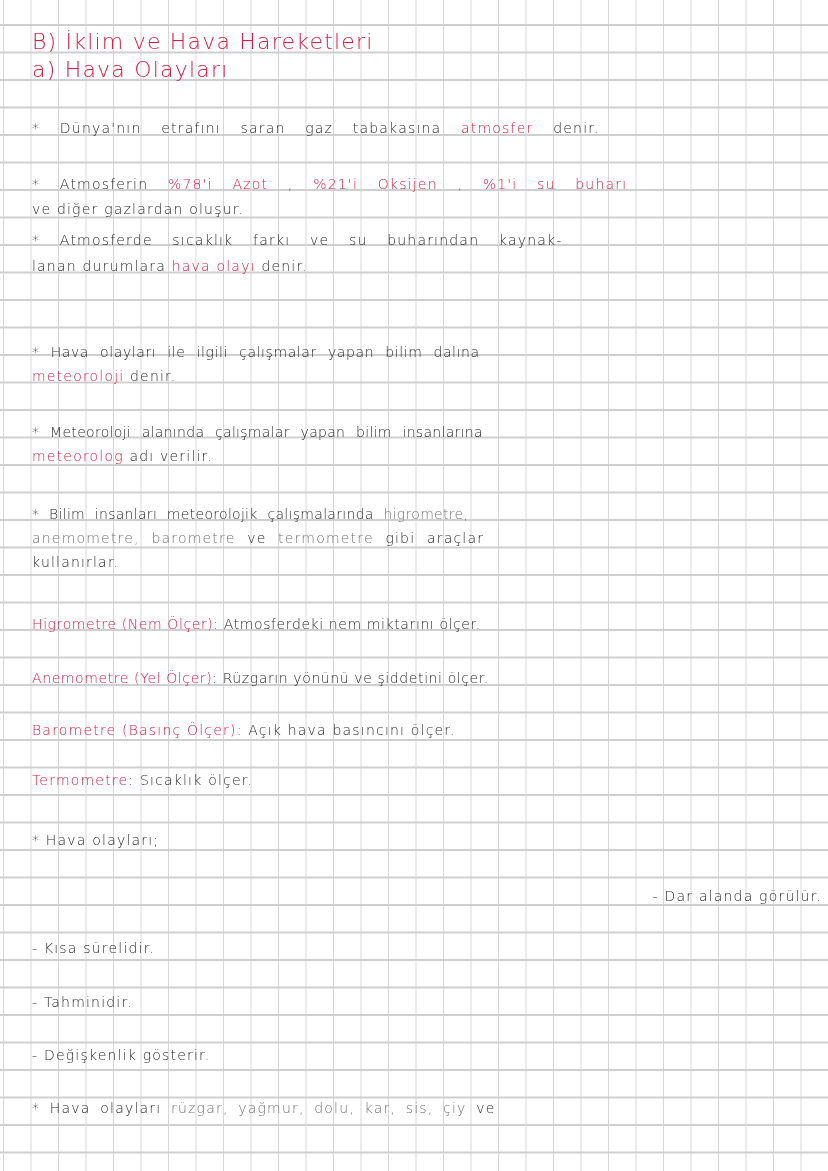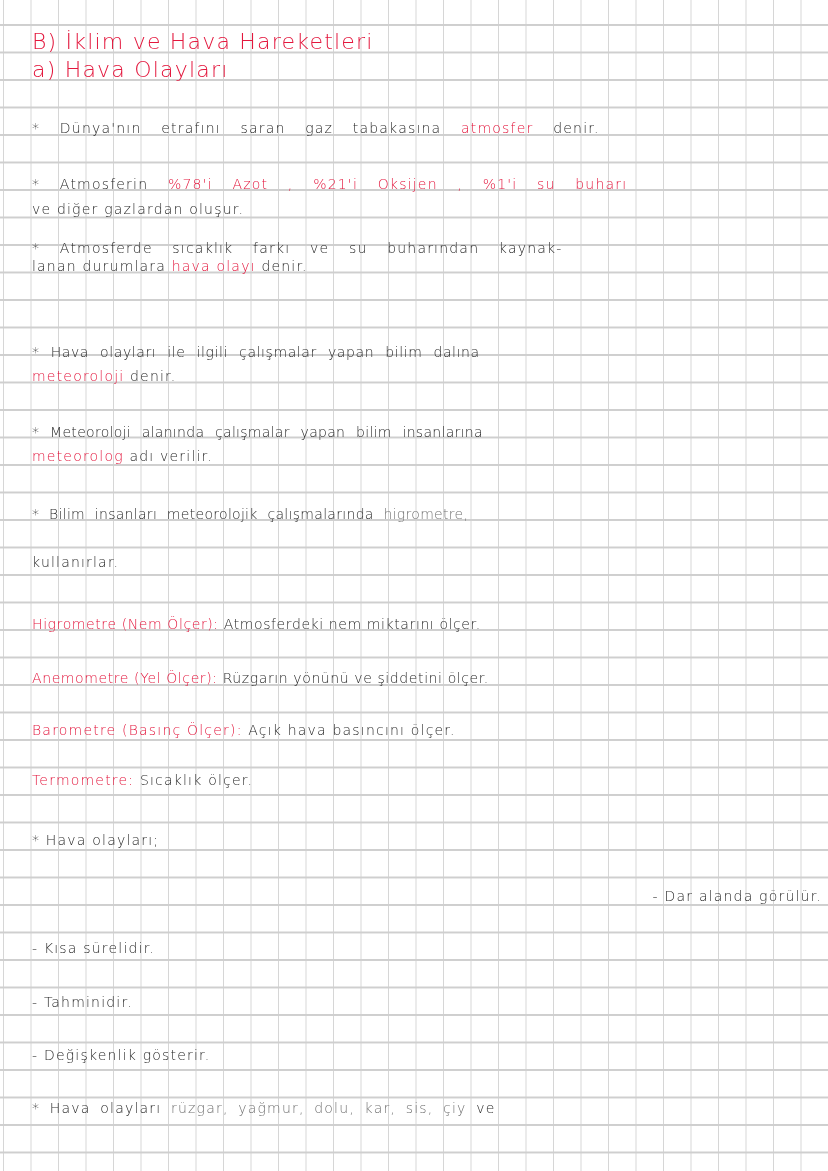--- a/index.html
+++ b/index.html
@@ -37,21 +37,21 @@
     <span class="ink-red">atmosfer</span>
     <span>denir.</span>
   </div>
 
   <div class="line spread" style="top:172px;">
     <span>* Atmosferin</span>
     <span class="ink-red">%78'i Azot , %21'i Oksijen , %1'i su buharı</span>
   </div>
   <div class="line" style="top:197px;">ve diğer gazlardan oluşur.</div>
 
-  <div class="line spread" style="top:236px;">* Atmosferde sıcaklık farkı ve su buharından kaynak-</div>
+  <div class="line spread" style="top:228px;">* Atmosferde sıcaklık farkı ve su buharından kaynak-</div>
   <div class="line" style="top:254px;">
     <span>lanan durumlara</span>
     <span class="ink-red">hava olayı</span>
     <span>denir.</span>
   </div>
 
   <div class="line" style="top:340px; letter-spacing:0.6px; word-spacing:6px;">* Hava olayları ile ilgili çalışmalar yapan bilim dalına</div>
   <div class="line" style="top:364px;">
     <span class="ink-red">meteoroloji</span>
     <span>denir.</span>
@@ -59,20 +59,27 @@
 
   <div class="line" style="top:420px; letter-spacing:0.3px; word-spacing:6px;">* Meteoroloji alanında çalışmalar yapan bilim insanlarına</div>
   <div class="line" style="top:444px;">
     <span class="ink-red">meteorolog</span>
     <span>adı verilir.</span>
   </div>
 
   <div class="line" style="top:502px; letter-spacing:0.3px; word-spacing:5px;">
     <span>* Bilim insanları meteorolojik çalışmalarında</span>
     <span class="ink-blue">higrometre,</span>
+  </div>
+  <div class="line" style="top:526px; word-spacing:6px;">
+    <span class="ink-blue">anemometre,</span>
+    <span class="ink-blue">barometre</span>
+    <span>ve</span>
+    <span class="ink-blue">termometre</span>
+    <span>gibi araçlar</span>
   </div>
   <div class="line" style="top:550px;">kullanırlar.</div>
 
   <div class="line" style="top:612px; letter-spacing:0.6px;">
     <span class="ink-red">Higrometre (Nem Ölçer):</span>
     <span>Atmosferdeki nem miktarını ölçer.</span>
   </div>
   <div class="line" style="top:666px; letter-spacing:0.6px;">
     <span class="ink-red">Anemometre (Yel Ölçer):</span>
     <span>Rüzgarın yönünü ve şiddetini ölçer.</span>

